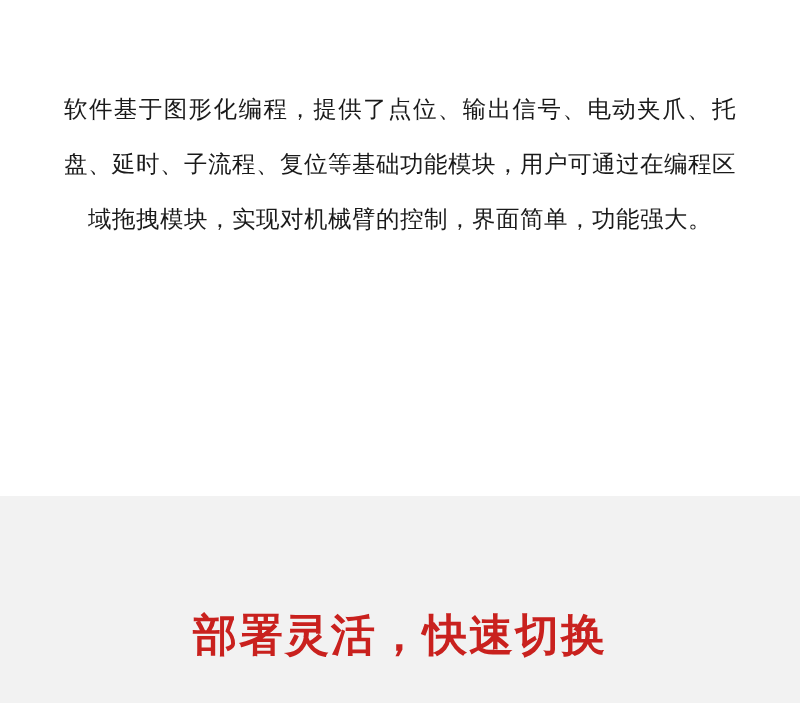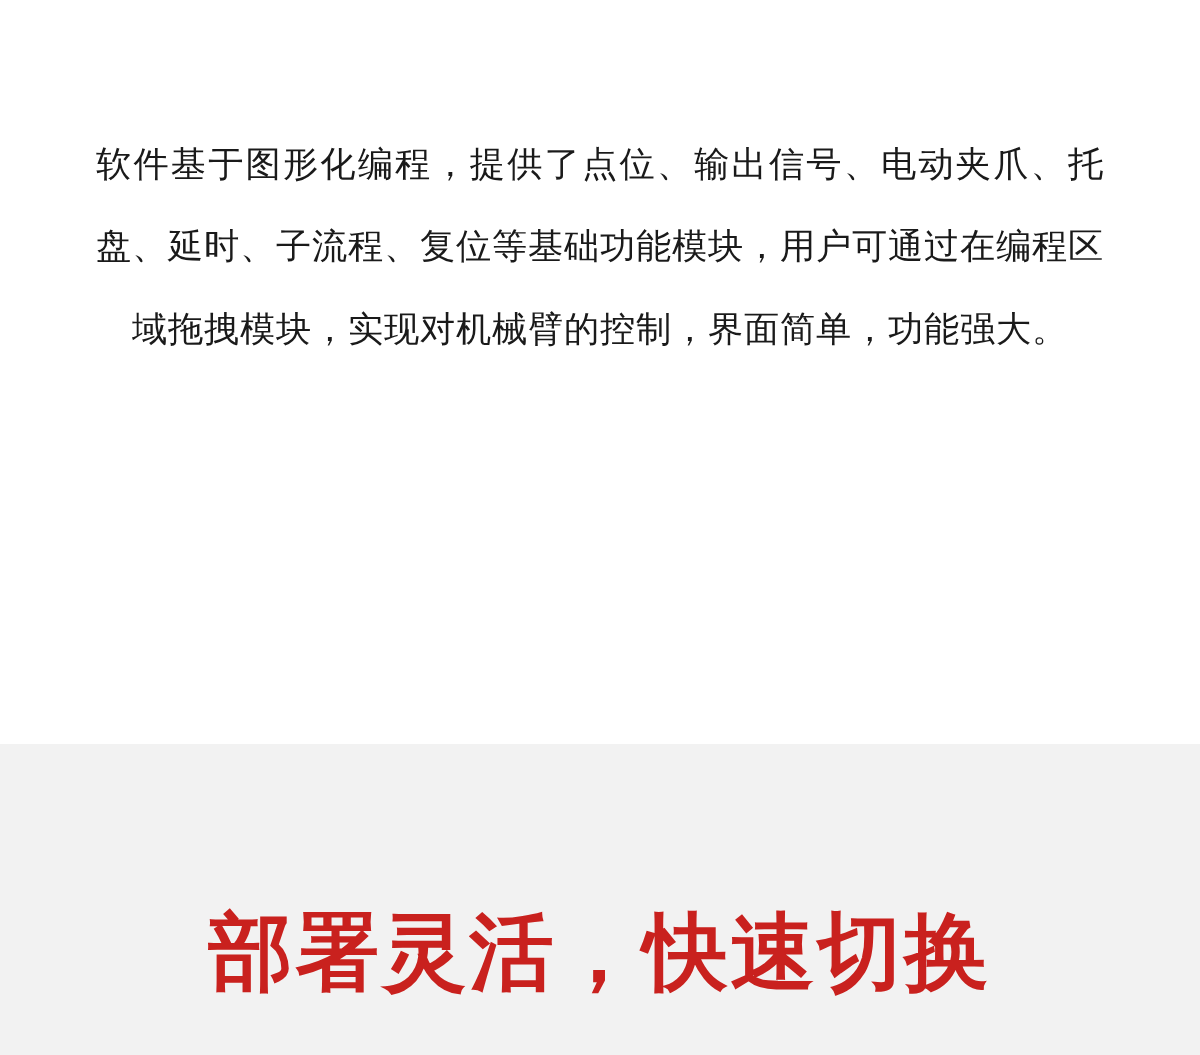--- a/index.html
+++ b/index.html
@@ -51,21 +51,21 @@
     width: 800px;
     height: 207px;
     background: #f2f2f2;
   }
   .banner-heading {
     position: absolute;
     left: 0;
     top: 113px;
     width: 800px;
     text-align: center;
-    font-size: 56px;
+    font-size: 44px;
     font-weight: bold;
     color: #c9211e;
     letter-spacing: 2px;
     line-height: 52px;
   }
 </style>
 </head>
 <body>
 
 <div class="page">

